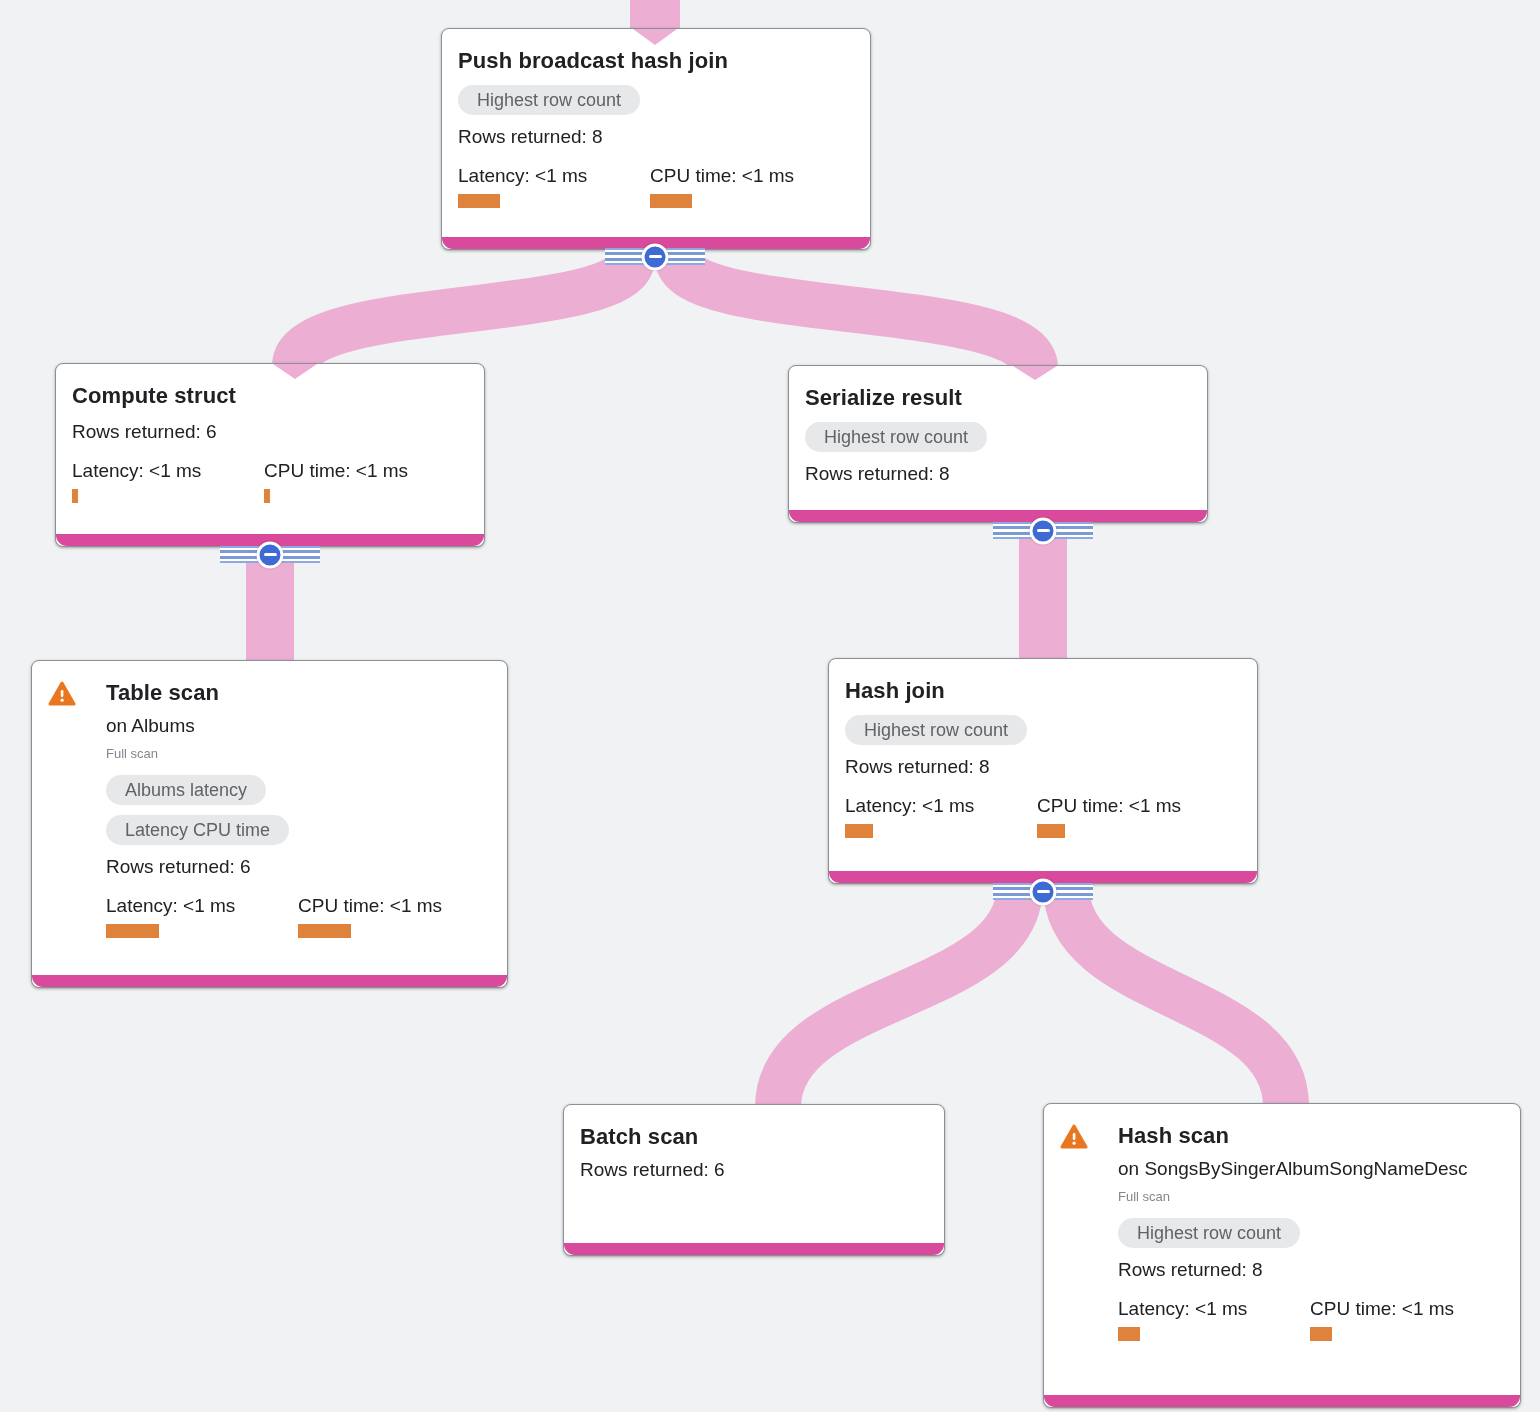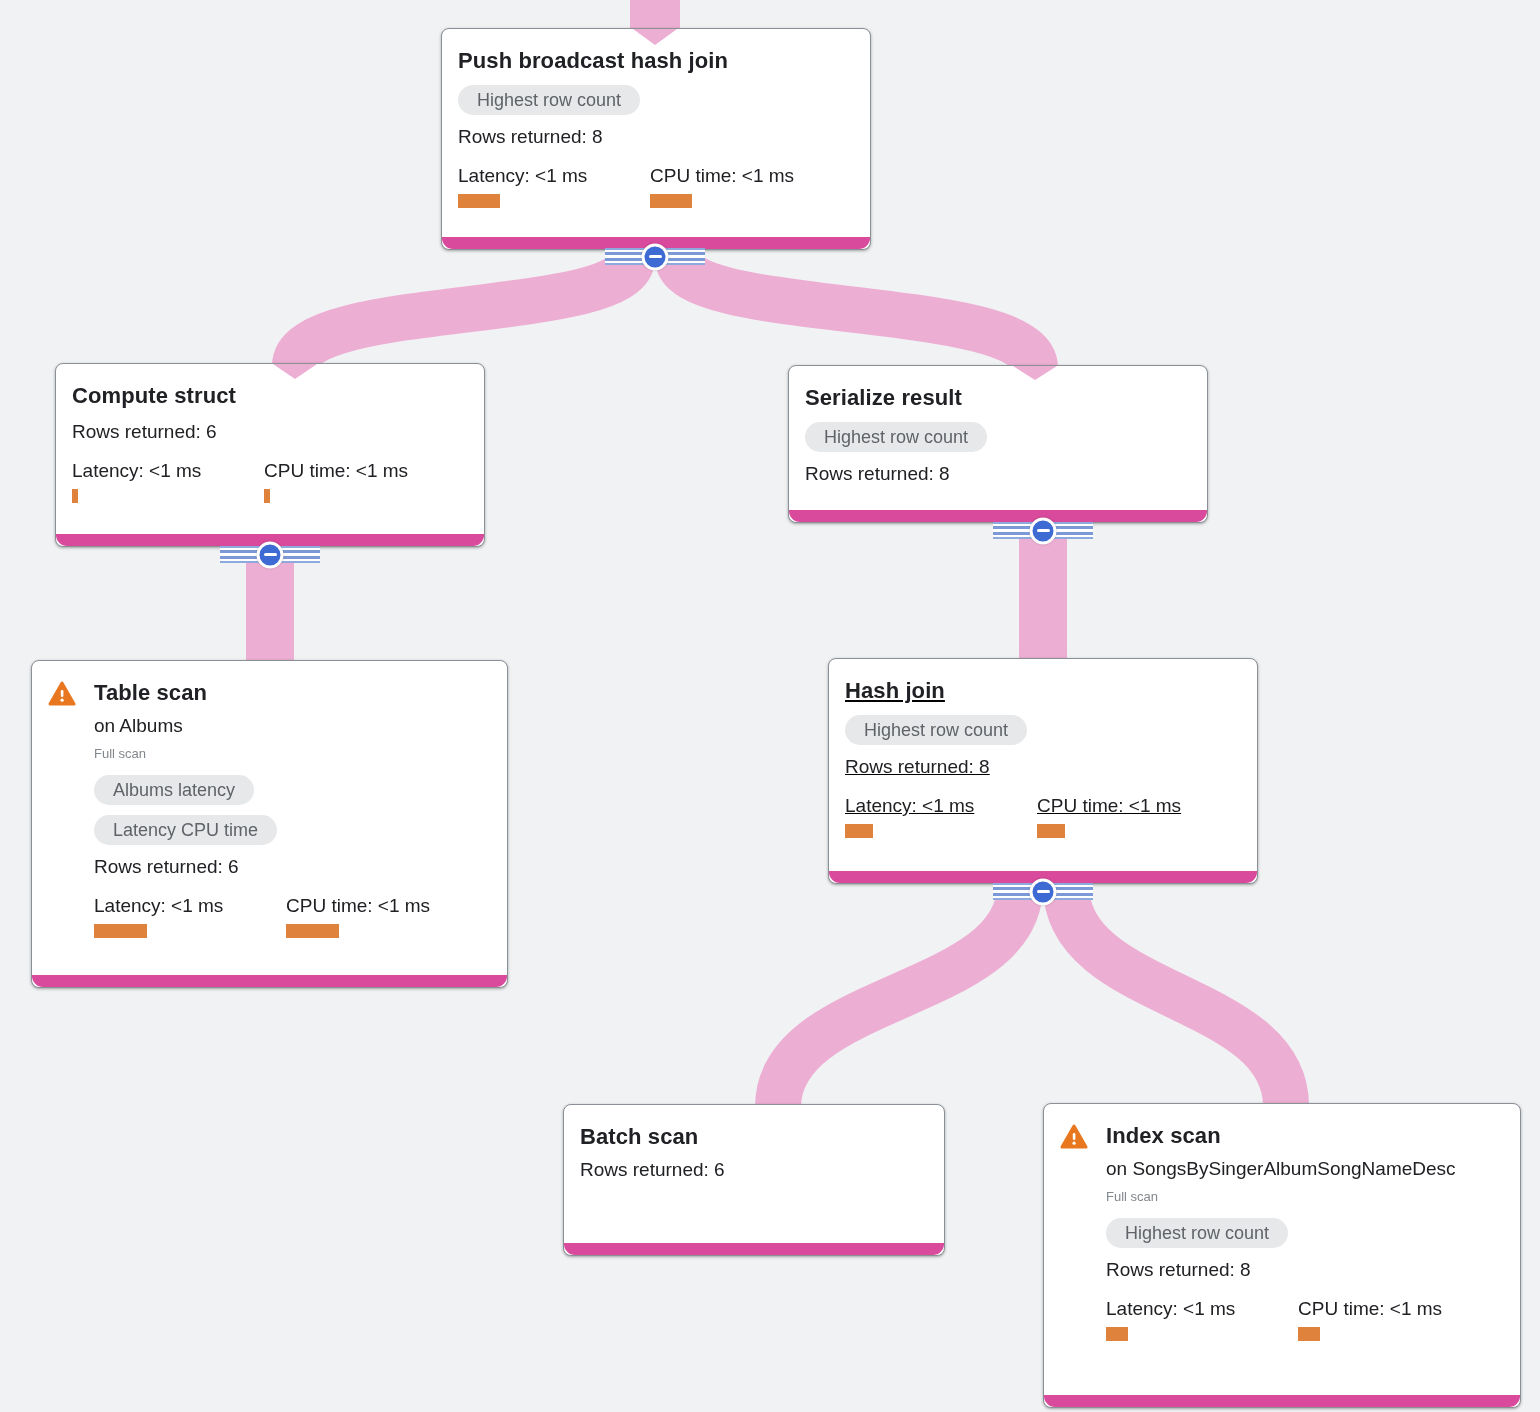--- a/index.html
+++ b/index.html
@@ -40,21 +40,21 @@
     z-index:2;
     box-sizing:border-box;
     cursor:pointer;
   }
   .bottombar{
     position:absolute;left:0;right:0;bottom:0;height:12px;
     background:var(--accent-bar);
     border-radius:0 0 11px 11px;
   }
   .card-body{padding:18px 16px 0 16px;}
-  .card-body.with-icon{display:flex;gap:16px;}
+  .card-body.with-icon{display:flex;gap:28px;}
   .icon-col{flex:0 0 30px;padding-top:2px;}
   .content-col{flex:1;min-width:0;}
 
   .title{
     font-size:22px;font-weight:700;letter-spacing:.1px;
     color:var(--text);line-height:27px;margin:0 0 11px;
   }
   .subline{font-size:19px;color:var(--text);line-height:24px;margin:0 0 4px;}
   .muted{font-size:13px;color:var(--muted);line-height:24px;margin:0 0 9px;}
   .badge-row{margin:0 0 10px;}
@@ -177,21 +177,21 @@
           <div class="mcol">
             <div class="mlabel">CPU time: &lt;1 ms</div>
             <div class="bar" style="width: 53px;"></div>
           </div>
         </div>
       </div>
     </div>
     <div class="bottombar"></div>
   </div>
 
-  <div class="card" style="left:828px;top:658px;width:430px;height:226px;text-decoration:underline;">
+  <div class="card" style="left:828px;top:658px;width:430px;height:226px;">
     <div class="card-body">
       <div class="title">Hash join</div>
       <div class="badge-row"><span class="badge">Highest row count</span></div>
       <div class="rows">Rows returned: 8</div>
       <div class="metrics">
         <div class="mcol">
           <div class="mlabel">Latency: &lt;1 ms</div>
           <div class="bar" style="width: 28px;"></div>
         </div>
         <div class="mcol">
@@ -214,21 +214,21 @@
   <div class="card" style="left:1043px;top:1103px;width:478px;height:305px;">
     <div class="card-body with-icon">
       <div class="icon-col">
         <svg class="warning-svg" width="28" height="26" viewBox="0 0 28 26">
           <path d="M14 2 L26 23 L2 23 Z" fill="var(--warning)" stroke="var(--warning)" stroke-width="3" stroke-linejoin="round"></path>
           <rect x="12.8" y="9" width="2.6" height="7" rx="1.3" fill="#fff"></rect>
           <circle cx="14.1" cy="19.2" r="1.6" fill="#fff"></circle>
         </svg>
       </div>
       <div class="content-col">
-        <div class="title" style="margin-bottom:8px;">Index scan</div>
+        <div class="title" style="margin-bottom:8px;">Hash scan</div>
         <div class="subline">on SongsBySingerAlbumSongNameDesc</div>
         <div class="muted">Full scan</div>
         <div class="badge-row"><span class="badge">Highest row count</span></div>
         <div class="rows">Rows returned: 8</div>
         <div class="metrics">
           <div class="mcol">
             <div class="mlabel">Latency: &lt;1 ms</div>
             <div class="bar" style="width: 22px;"></div>
           </div>
           <div class="mcol">

